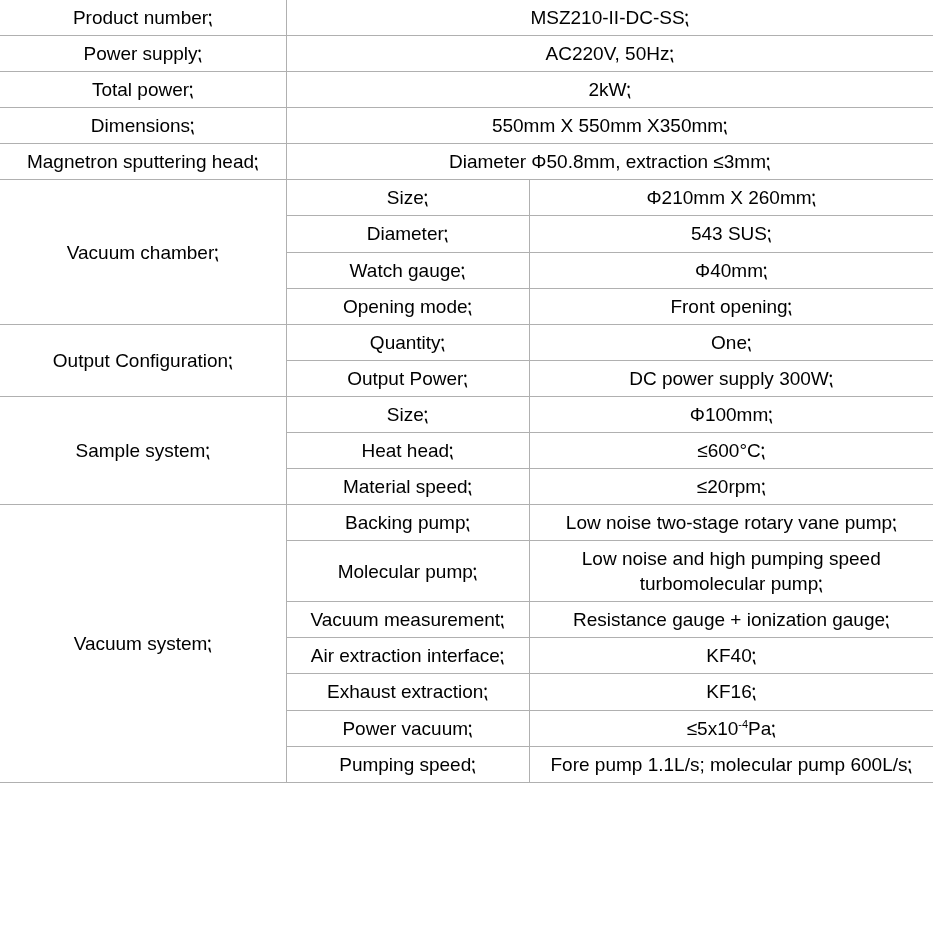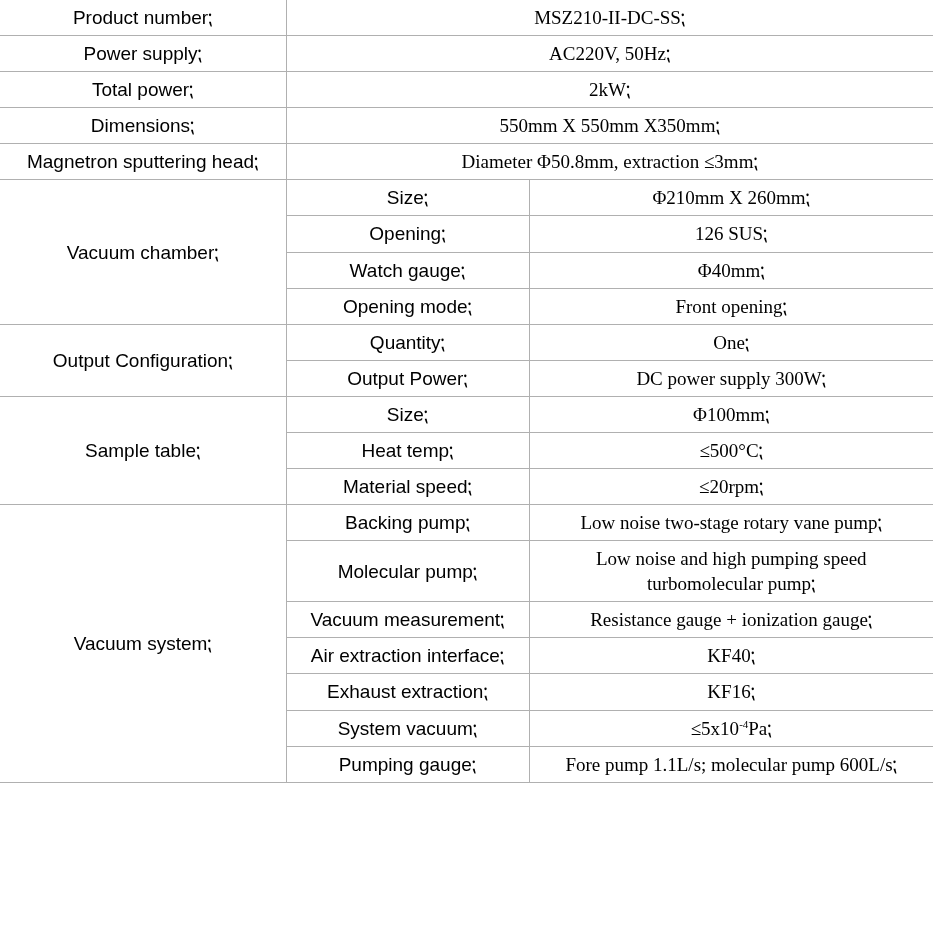--- a/index.html
+++ b/index.html
@@ -27,21 +27,20 @@
     line-height: 1.32;
     padding: 5px 6px;
     font-weight: 400;
     margin-top: 8px;
   }
   table.spec tr > td:first-child {
     border-left: none;
   }
   table.spec tr > td:last-child {
     border-right: none;
-    font-family: Liberation Serif, serif;
   }
   table.spec tr:first-child > td {
     border-top: none;
   }
   .col-label  { width: 286px; }
   .col-sub    { width: 243px; }
   .col-value  { width: 404px; }
   sup {
     font-size: 11px;
     vertical-align: super;
@@ -78,22 +77,22 @@
       <td>Magnetron sputtering head⁏</td>
       <td colspan="2">Diameter  Φ50.8mm, extraction  ≤3mm⁏</td>
     </tr>
 
     <tr>
       <td rowspan="4">Vacuum chamber⁏</td>
       <td>Size⁏</td>
       <td>Φ210mm X 260mm⁏</td>
     </tr>
     <tr>
-      <td>Opening⁏</td>
-      <td>126 SUS⁏</td>
+      <td>Diameter⁏</td>
+      <td>543 SUS⁏</td>
     </tr>
     <tr>
       <td>Watch gauge⁏</td>
       <td>Φ40mm⁏</td>
     </tr>
     <tr>
       <td>Opening mode⁏</td>
       <td>Front opening⁏</td>
     </tr>
 
@@ -101,27 +100,27 @@
       <td rowspan="2">Output Configuration⁏</td>
       <td>Quantity⁏</td>
       <td>One⁏</td>
     </tr>
     <tr>
       <td>Output Power⁏</td>
       <td>DC power supply 300W⁏</td>
     </tr>
 
     <tr>
-      <td rowspan="3">Sample table⁏</td>
+      <td rowspan="3">Sample system⁏</td>
       <td>Size⁏</td>
       <td>Φ100mm⁏</td>
     </tr>
     <tr>
-      <td>Heat temp⁏</td>
-      <td>≤500°C⁏</td>
+      <td>Heat head⁏</td>
+      <td>≤600°C⁏</td>
     </tr>
     <tr>
       <td>Material speed⁏</td>
       <td>≤20rpm⁏</td>
     </tr>
 
     <tr>
       <td rowspan="7">Vacuum system⁏</td>
       <td>Backing pump⁏</td>
       <td>Low noise two-stage rotary vane pump⁏</td>
@@ -138,21 +137,21 @@
     </tr>
     <tr>
       <td>Air extraction interface⁏</td>
       <td>KF40⁏</td>
     </tr>
     <tr>
       <td>Exhaust extraction⁏</td>
       <td>KF16⁏</td>
     </tr>
     <tr>
-      <td>System vacuum⁏</td>
+      <td>Power vacuum⁏</td>
       <td><span>≤5x10</span><sup>-4</sup><span>Pa⁏</span></td>
     </tr>
     <tr>
-      <td>Pumping gauge⁏</td>
+      <td>Pumping speed⁏</td>
       <td>Fore pump 1.1L/s; molecular pump 600L/s⁏</td>
     </tr>
   </tbody>
 </table>
 
 </body></html>

